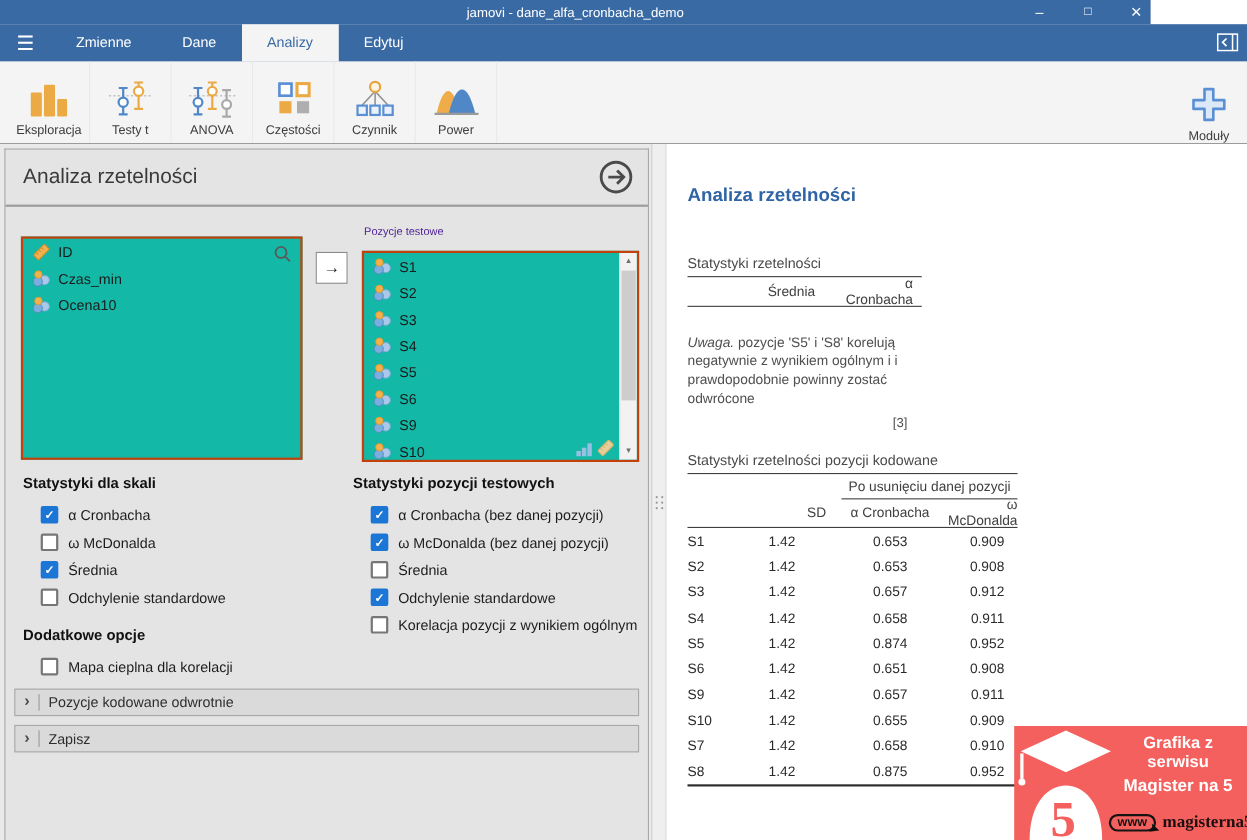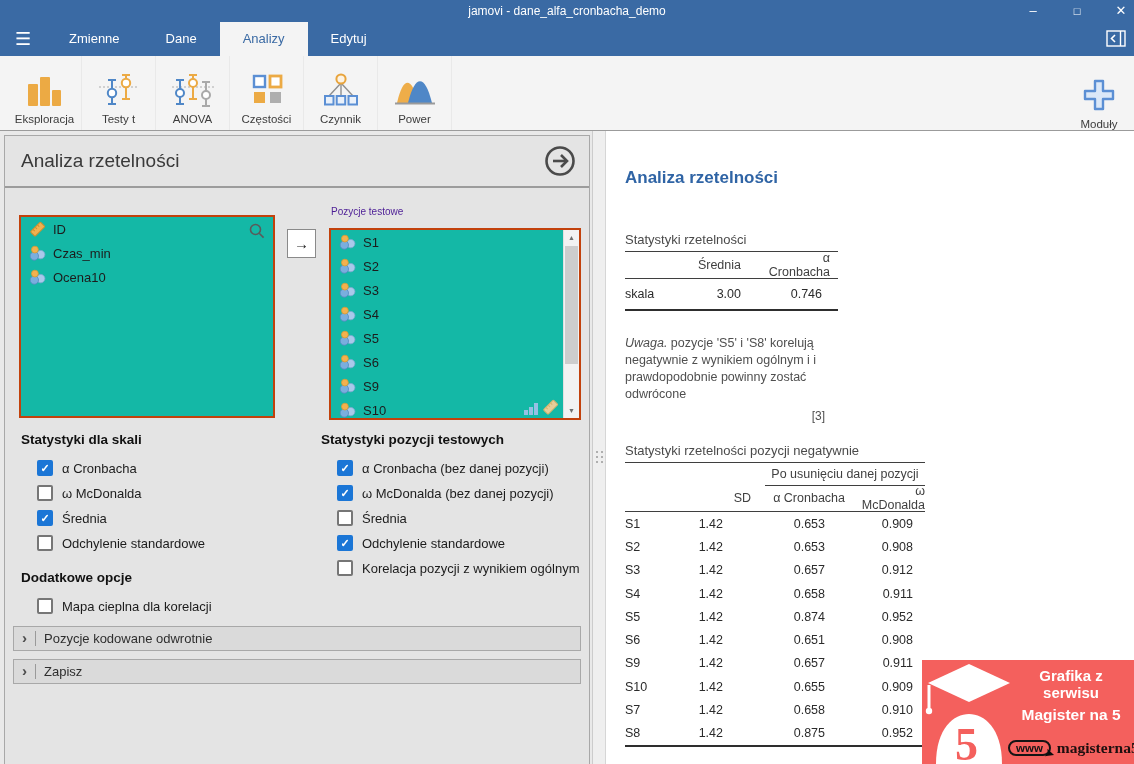--- a/index.html
+++ b/index.html
@@ -2,21 +2,21 @@
 <html><head>
 <meta charset="utf-8">
 <style>
   html,body{margin:0;padding:0;}
   body{
     width:1134px;height:764px;position:relative;overflow:hidden;
     background:#fff;font-family:"Liberation Sans",sans-serif;
     -webkit-font-smoothing:antialiased;
   }
   
-  .titlebar{position:absolute;left:0;top:0;width:1134px;height:22px;background:#3a6aa4;
+  .titlebar{position:absolute;left:0;top:0;width:1046px;height:22px;background:#3a6aa4;
     display:flex;align-items:center;justify-content:center;color:#fff;font-size:12px;}
   .win-controls{position:absolute;right:6px;top:0;height:22px;display:flex;align-items:center;gap:30px;color:#fff;}
   .win-controls span{font-size:13px;line-height:22px;cursor:default;width:14px;text-align:center;}
   .win-controls .maxi{font-size:11px;}
   
   .tabbar{position:absolute;left:0;top:22px;width:1134px;height:34px;background:#3a6aa4;display:flex;align-items:stretch;}
   .hamburger{width:46px;display:flex;align-items:center;justify-content:center;color:#fff;font-size:18px;cursor:pointer;}
   .tab{padding:0 23px;line-height:34px;font-size:13px;color:#fff;cursor:pointer;}
   .tab.active{background:#f4f4f4;color:#3a6aa4;}
   .panel-toggle{position:absolute;right:8px;top:8px;width:20px;height:17px;cursor:pointer;}
@@ -456,34 +456,29 @@
 <div class="results">
   <h1 class="res-heading">Analiza rzetelności</h1>
 
   <div class="t1">
     <div class="tbl-caption">Statystyki rzetelności</div>
     <div class="hdr">
       <div class="c1"></div>
       <div class="c2">Średnia</div>
       <div class="c3">α Cronbacha</div>
     </div>
-    <div class="row">
-      <div class="c1">skala</div>
-      <div class="c2">3.00</div>
-      <div class="c3">0.746</div>
-    </div>
   </div>
 
   <div class="note">
     <span class="lead">Uwaga.</span><span> pozycje 'S5' i 'S8' korelują negatywnie z wynikiem ogólnym i i prawdopodobnie powinny zostać odwrócone</span>
   </div>
   <div class="note-ref">[3]</div>
 
   <div class="t2">
-    <div class="tbl-caption">Statystyki rzetelności pozycji negatywnie</div>
+    <div class="tbl-caption">Statystyki rzetelności pozycji kodowane</div>
     <div class="spanrow">
       <div class="span-pad"></div>
       <div class="span-cell">Po usunięciu danej pozycji</div>
     </div>
     <div class="hdr">
       <div class="c1"></div>
       <div class="c2">SD</div>
       <div class="c3">α Cronbacha</div>
       <div class="c4">ω McDonalda</div>
     </div>

